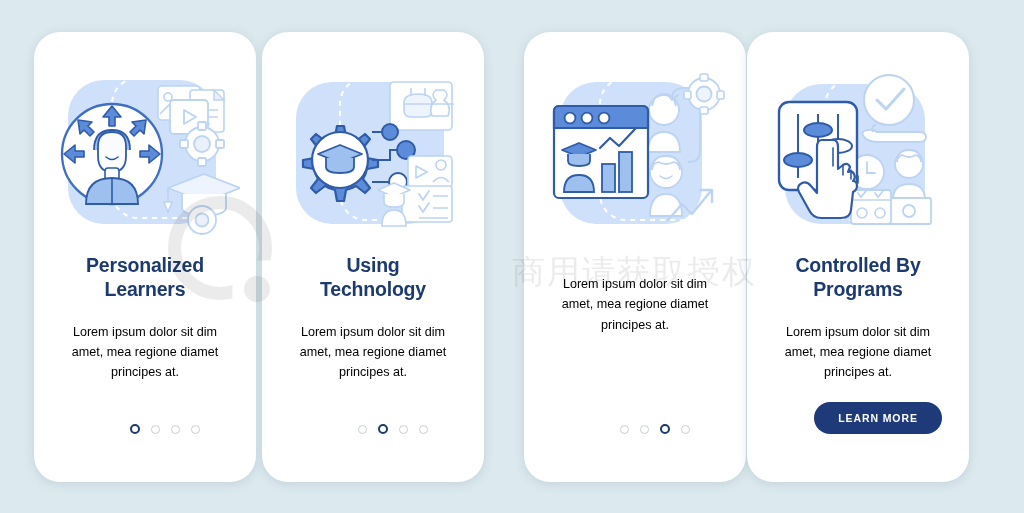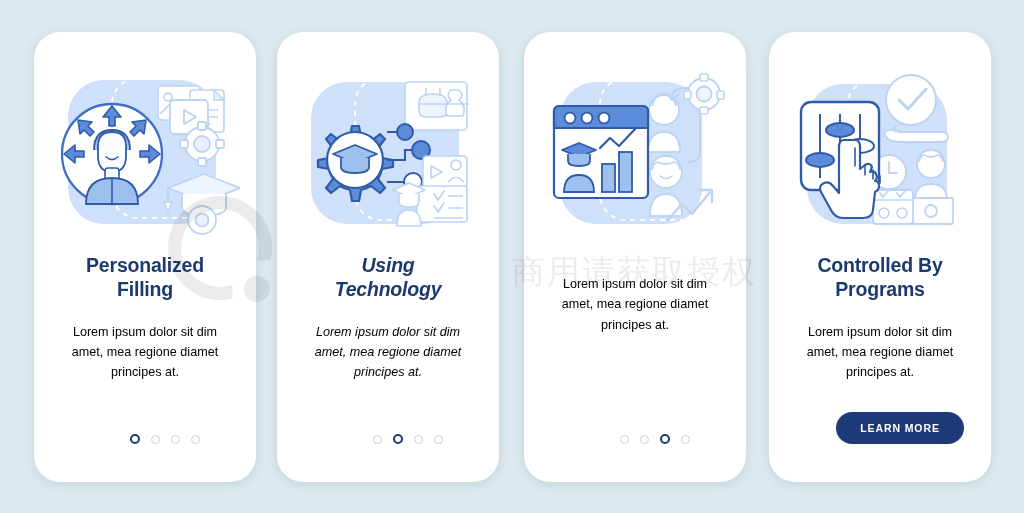--- a/index.html
+++ b/index.html
@@ -73,23 +73,23 @@
     position: absolute;
     top: 32px;
     width: 222px;
     height: 450px;
     background: #ffffff;
     border-radius: 26px;
     box-shadow: 0 2px 10px rgba(120,150,165,0.26);
     overflow: hidden;
   }
   .card.c1 { left: 34px; }
-  .card.c2 { left: 277px; font-style: italic; }
+  .card.c2 { left: 262px; }
   .card.c3 { left: 524px; }
-  .card.c4 { left: 769px; }
+  .card.c4 { left: 747px; }
 
   
   .card-inner {
     position: relative;
     z-index: 5;
     width: 100%;
     height: 100%;
     display: flex;
     flex-direction: column;
     align-items: center;
@@ -125,21 +125,21 @@
     padding: 0 20px;
     text-align: center;
   }
 
   .footer {
     margin-top: auto;
     width: 100%;
     display: flex;
     justify-content: center;
     align-items: center;
-    padding-bottom: 38px;
+    padding-bottom: 48px;
     margin-left: 40px;
   }
   .dots { display: flex; gap: 11px; align-items: center; }
   .dot {
     width: 9px; height: 9px;
     border-radius: 50%;
     border: 1.6px solid #c8cdd4;
     background: transparent;
   }
   .dot.active {
@@ -227,21 +227,21 @@
             <path d="M44 90 q0 -20 18 -20 q18 0 18 20" fill="#9dc0ef" stroke="#2f5ba8" stroke-width="1.8"></path>
             <path d="M48 86 q0 -14 14 -14 q14 0 14 14 v10 q0 16 -14 16 q-14 0 -14 -16z" fill="#fafcff" stroke="#2f5ba8" stroke-width="1.8"></path>
             <path d="M56 97 q6 5 12 0" fill="none" stroke="#2f5ba8" stroke-width="1.6" stroke-linecap="round"></path>
             <rect x="55" y="108" width="14" height="12" rx="3" fill="#fafcff" stroke="#2f5ba8" stroke-width="1.6"></rect>
             <path d="M36 144 q0 -26 26 -26 q26 0 26 26z" fill="#9dc0ef" stroke="#2f5ba8" stroke-width="1.8"></path>
             <path d="M62 118 v26" stroke="#2f5ba8" stroke-width="1.6"></path>
           </svg>
         </div>
         <div class="titles">
           <div class="card-title">
-            <span>Personalized</span><br><span>Filling</span>
+            <span>Personalized</span><br><span>Learners</span>
           </div>
           <div class="card-body">Lorem ipsum dolor sit dim amet, mea regione diamet principes at.</div>
         </div>
         <div class="footer">
           <div class="dots">
             <span class="dot active"></span>
             <span class="dot"></span>
             <span class="dot"></span>
             <span class="dot"></span>
           </div>

